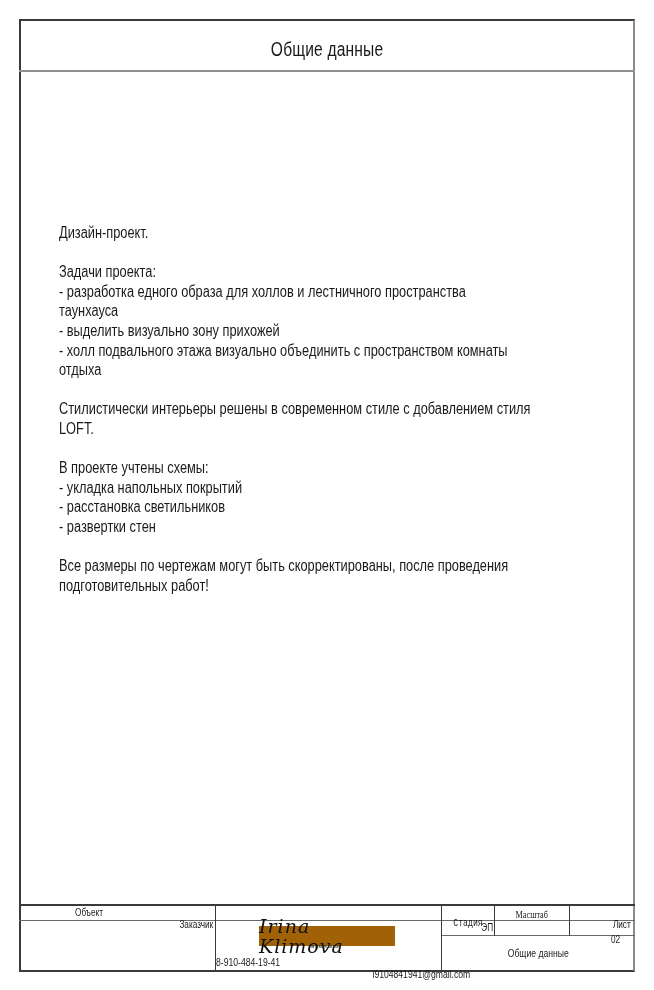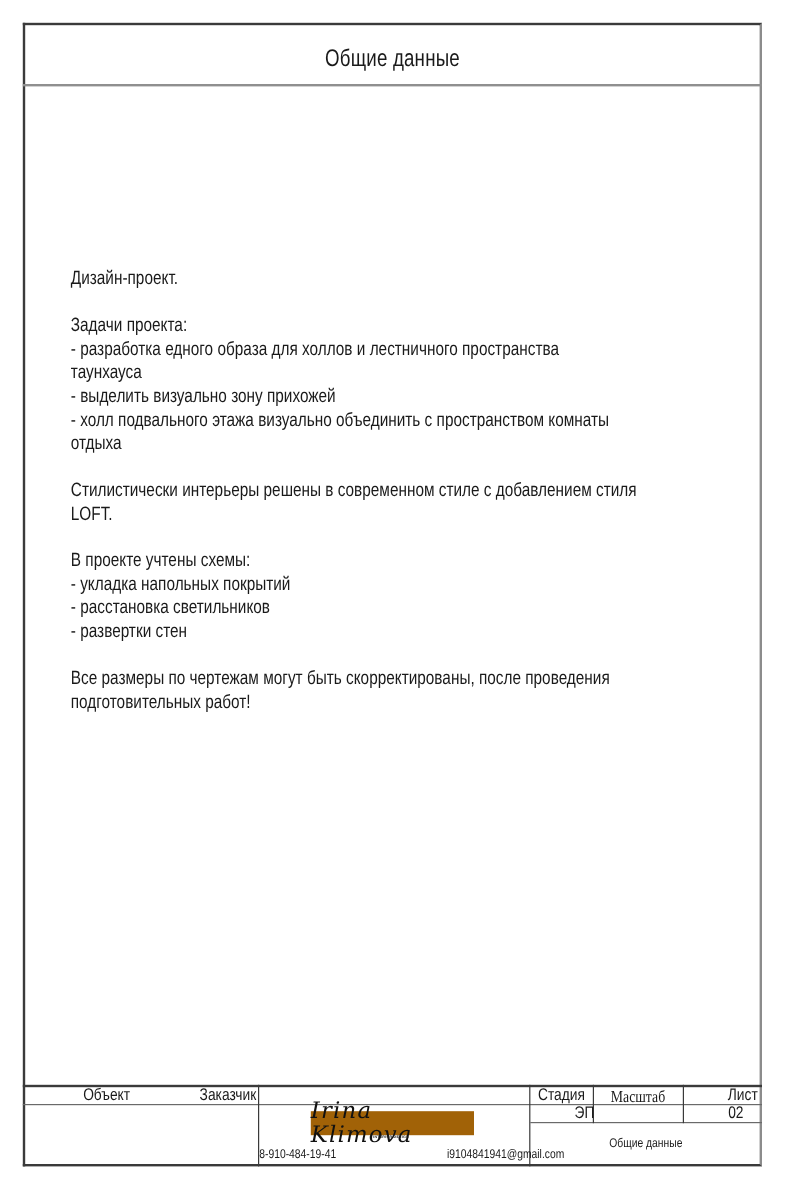--- a/index.html
+++ b/index.html
@@ -30,25 +30,25 @@
       position: absolute; left: 59px; top: 223px; width: 720px;
       font-size: 16px; line-height: 19.6px;
     }
     .body-line { height: 19.6px; white-space: nowrap; }
     .body-line .cond { transform: scaleX(0.80); }
     .blank { height: 19.6px; }
 
     
     .tb { position: absolute; left: 19px; top: 904px; width: 616px; height: 68px; }
     .tb-line { position: absolute; background: #3a3a3a; }
-    .tb-cell-text { position: absolute; font-size: 14px; line-height: 15px; white-space: nowrap; }
+    .tb-cell-text { position: absolute; font-size: 10px; line-height: 15px; white-space: nowrap; }
     .tb-cell-text .cond { transform: scaleX(0.82); }
     .center-text { text-align: center; }
     .center-text .cond { transform-origin: center top; }
-    .right-text { text-align: right; }
+    .right-text { text-align: right; margin-top: 12px; }
     .right-text .cond { transform-origin: right top; }
 
     .logo-box {
       position: absolute; left: 240px; top: 22px; width: 136px; height: 20px;
       background: #a16207;
       display: flex; align-items: center; justify-content: center;
     }
     .logo-text {
       font-family: "DejaVu Serif", "Liberation Serif", serif; font-style: italic;
       font-size: 19px; line-height: 20px; color: #111; letter-spacing: 1px;
@@ -101,21 +101,21 @@
   <div class="tb-line" style="left:422px; top:0; width:1px; height:68px;"></div>
   <div class="tb-line" style="left:475px; top:0; width:1px; height:32px;"></div>
   <div class="tb-line" style="left:550px; top:0; width:1px; height:32px;"></div>
 
   <div class="tb-cell-text center-text" style="left:40px; top:1px; width:60px;">
     <span class="cond">Объект</span>
   </div>
   <div class="tb-cell-text right-text" style="left:110px; top:1px; width:84px;">
     <span class="cond">Заказчик</span>
   </div>
-  <div class="tb-cell-text center-text" style="left:423px; top:1px; width:52px;">
+  <div class="tb-cell-text center-text" style="left:423px; top:12px; width:52px;font-family:Liberation Mono, monospace;">
     <span class="cond">Стадия</span>
   </div>
   <div class="tb-cell-text center-text" style="left:476px; top:3px; width:74px;font-family:Liberation Serif, serif;">
     <span class="cond">Масштаб</span>
   </div>
   <div class="tb-cell-text right-text" style="left:551px; top:1px; width:61px;text-decoration:underline;">
     <span class="cond">Лист</span>
   </div>
 
   <div class="tb-cell-text center-text" style="left:442px; top:16px; width:52px;text-align:center;">

